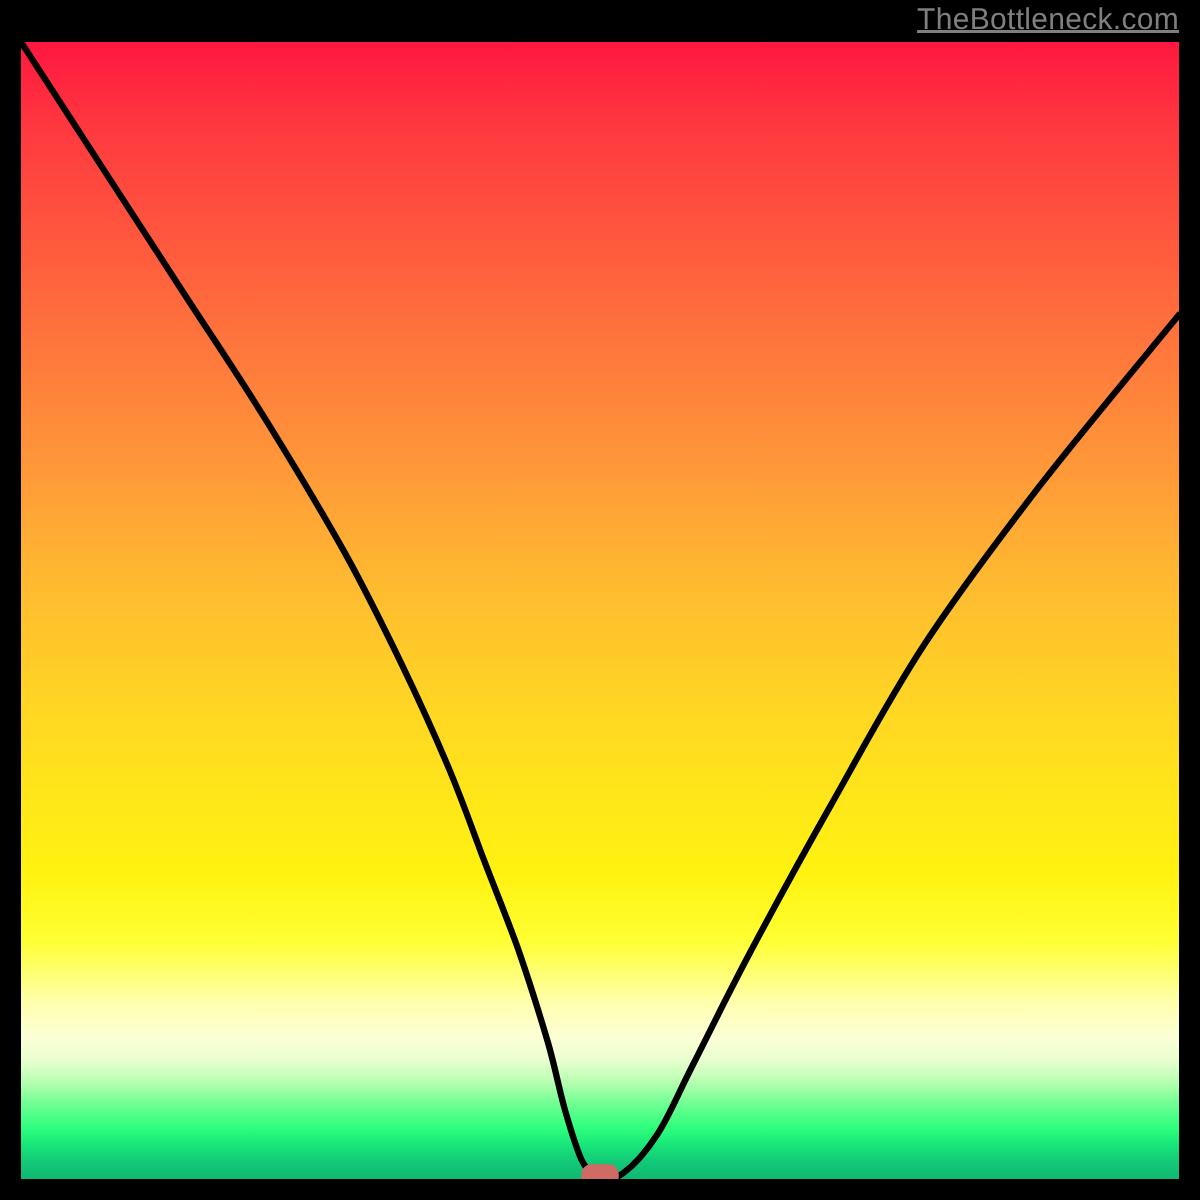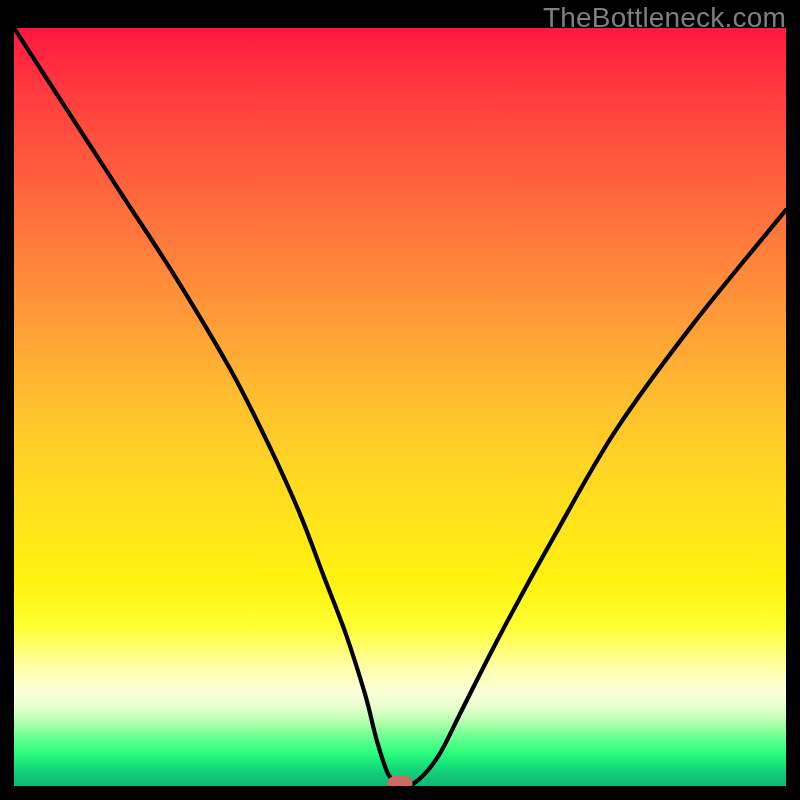--- a/index.html
+++ b/index.html
@@ -15,23 +15,24 @@
     position: relative;
     width: 800px;
     height: 800px;
     background: #000;
   }
   .watermark {
     position: absolute;
     top: 2px;
     right: 14px;
     color: #7f7f7f;
-    font-size: 28px;
+    font-size: 20px;
     font-weight: 500;
     letter-spacing: 0.2px;
+    text-decoration: underline;
   }
   
   .plot {
     position: absolute;
     left: 14px;
     right: 14px;
     top: 28px;
     bottom: 14px;
     
     background: linear-gradient(

